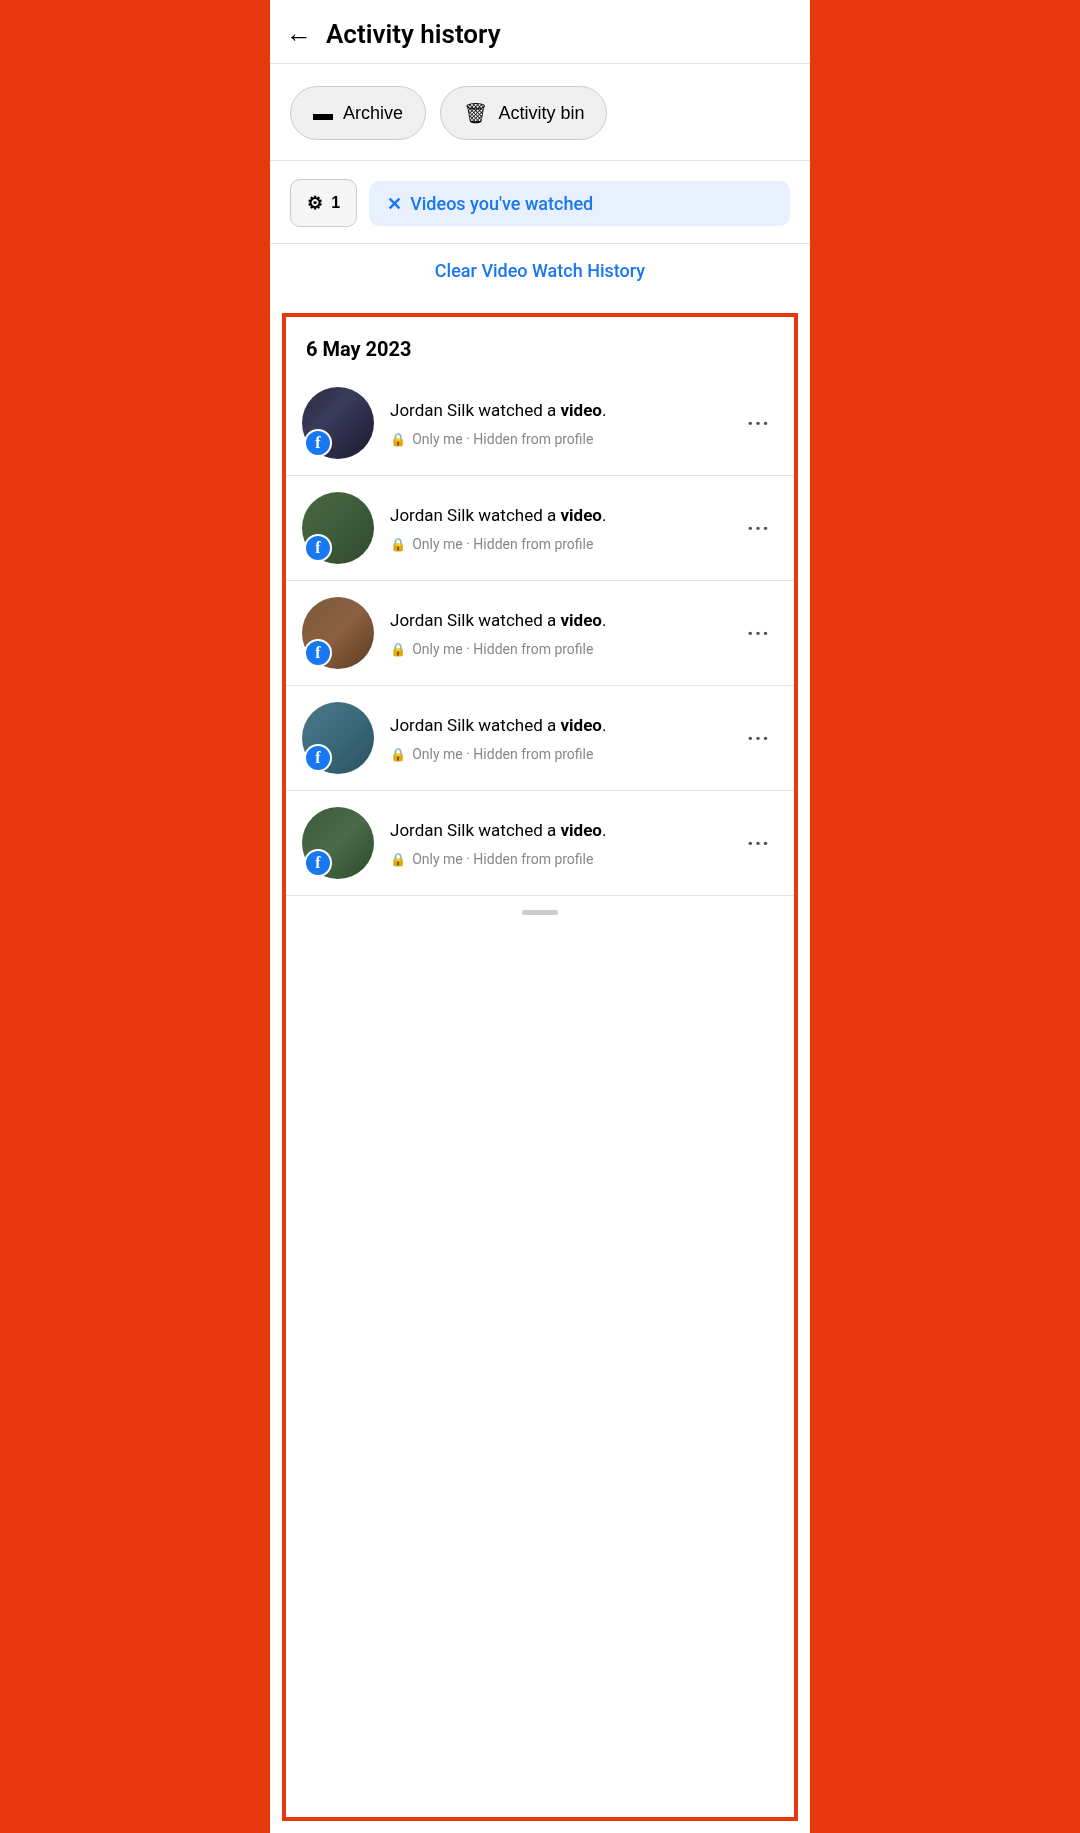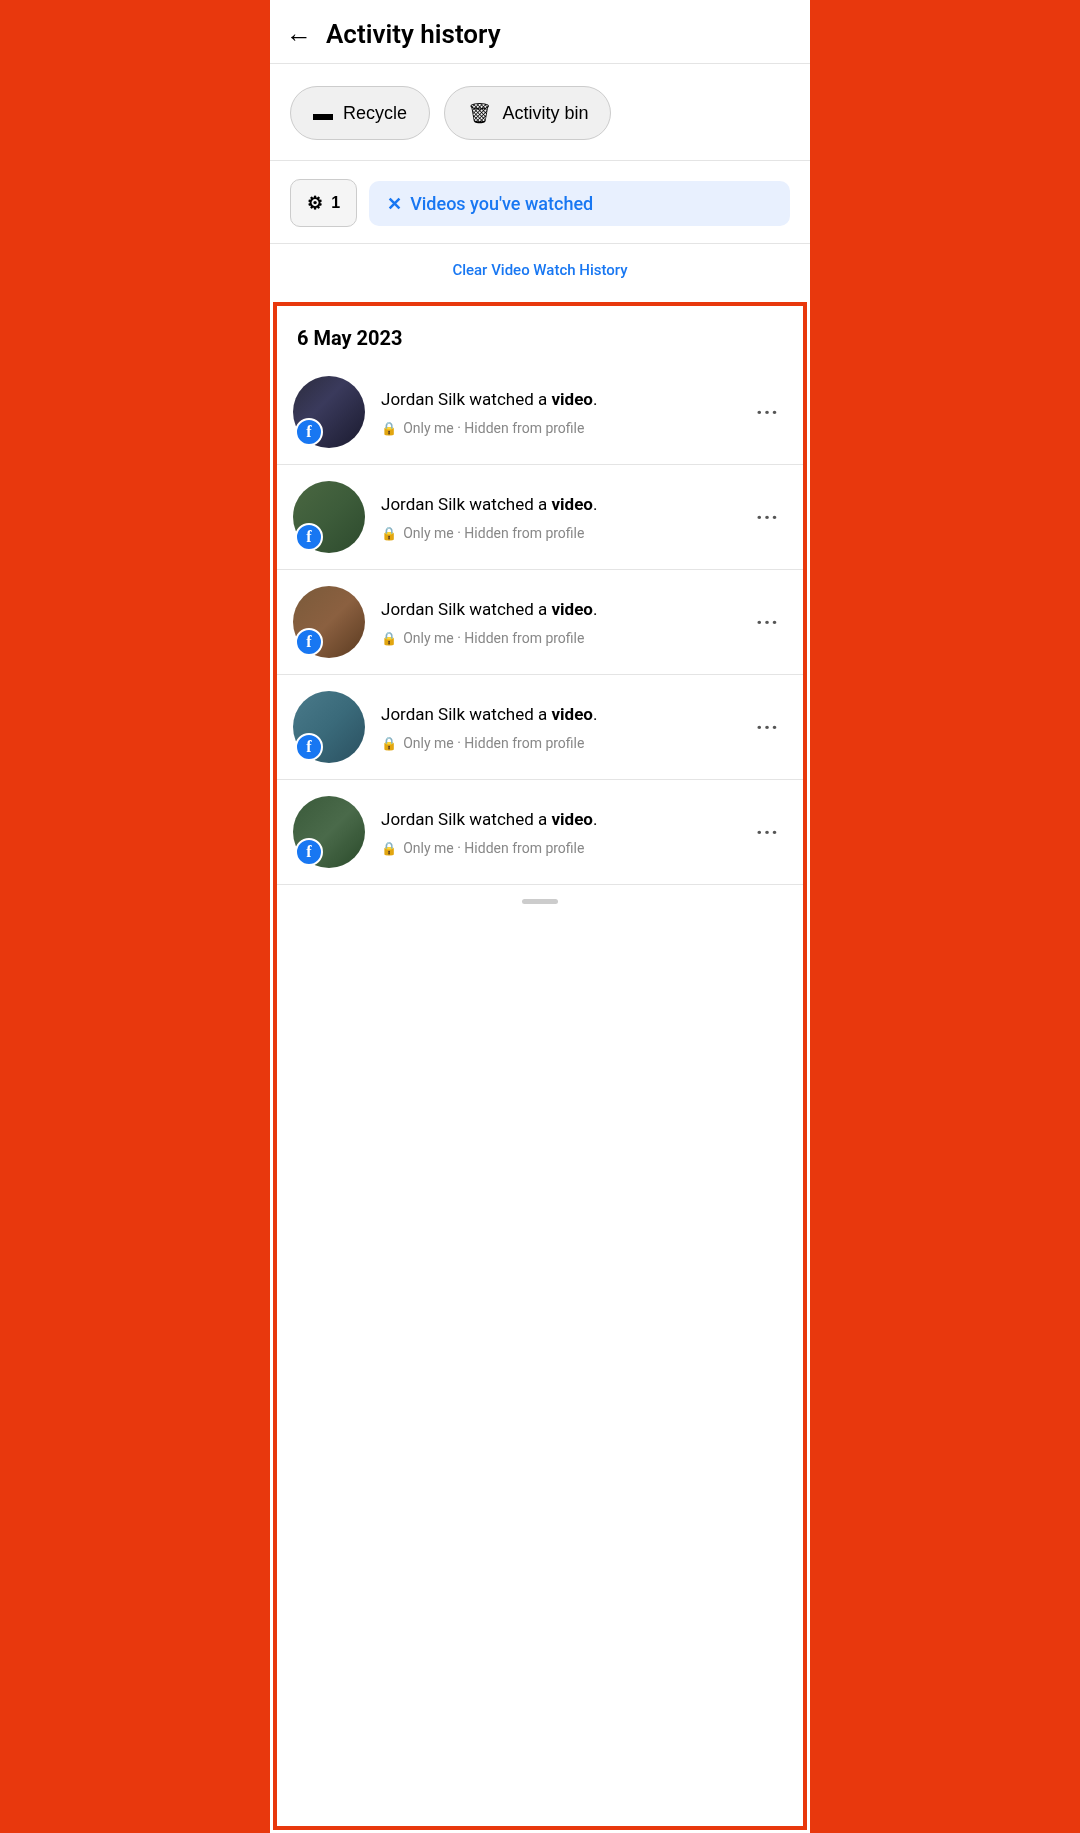--- a/index.html
+++ b/index.html
@@ -125,33 +125,33 @@
     }
 
     
     .clear-history {
       text-align: center;
       padding: 16px 20px 20px;
       background: #fff;
     }
 
     .clear-history-link {
-      font-size: 15px;
+      font-size: 18px;
       color: #1877f2;
       font-weight: 500;
       cursor: pointer;
       text-decoration: none;
     }
 
     
     .content-section {
       border: 4px solid #e8380d;
       background: #fff;
       flex: 1;
-      margin: 3px;
+      margin: 12px;
     }
 
     
     .date-header {
       padding: 20px 20px 10px 20px;
       font-size: 20px;
       font-weight: 700;
       color: #000;
     }
 
@@ -266,21 +266,21 @@
 <div class="app-container">
 
   <div class="header">
     <span class="back-icon">←</span>
     <span class="header-title">Activity history</span>
   </div>
 
   <div class="action-buttons">
     <button class="action-btn">
       <span class="btn-icon">▬</span>
-      <span>Recycle</span>
+      <span>Archive</span>
     </button>
     <button class="action-btn">
       <span class="btn-icon">🗑</span>
       <span>Activity bin</span>
     </button>
   </div>
 
   <div class="filter-row">
     <button class="filter-toggle-btn">
       <span class="filter-toggle-icon">⚙</span>

